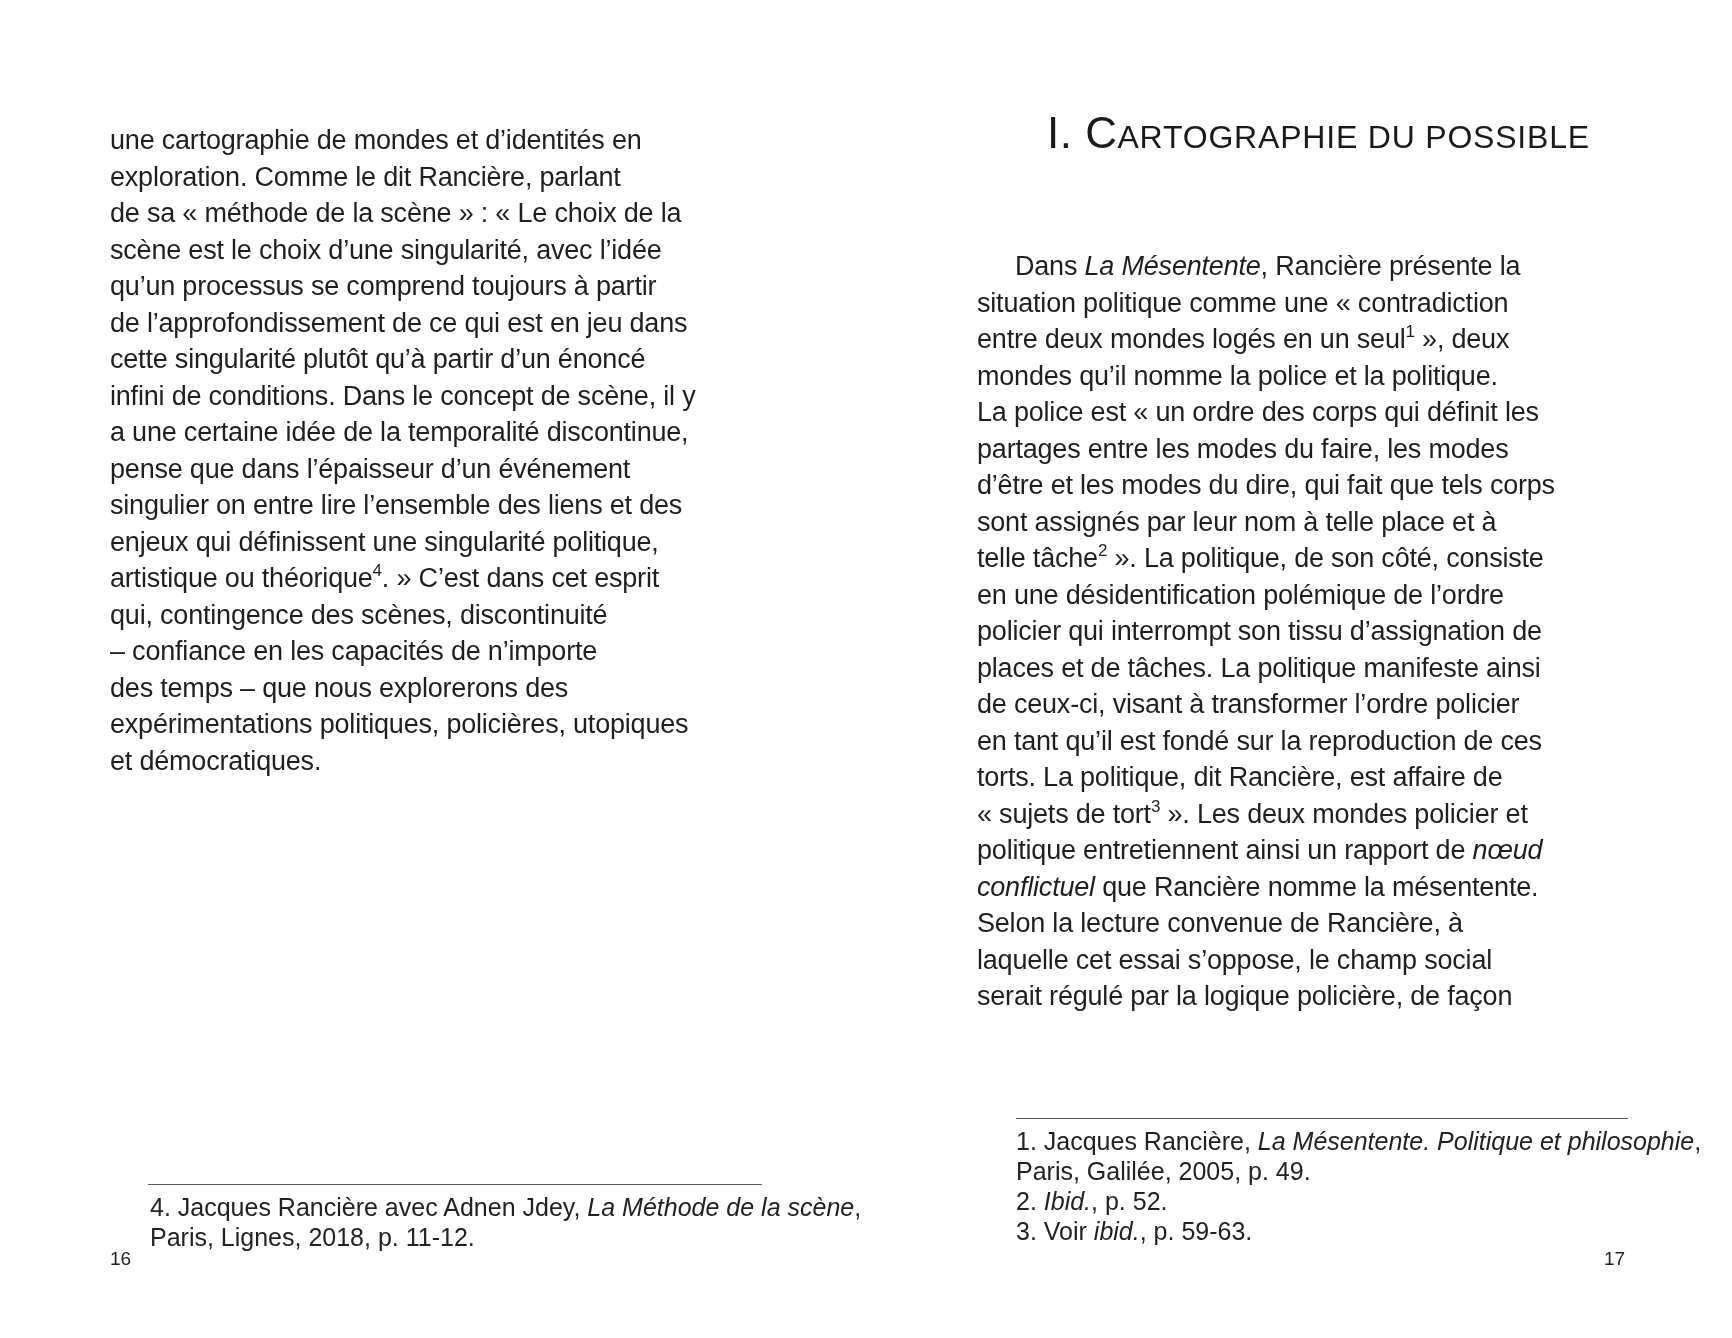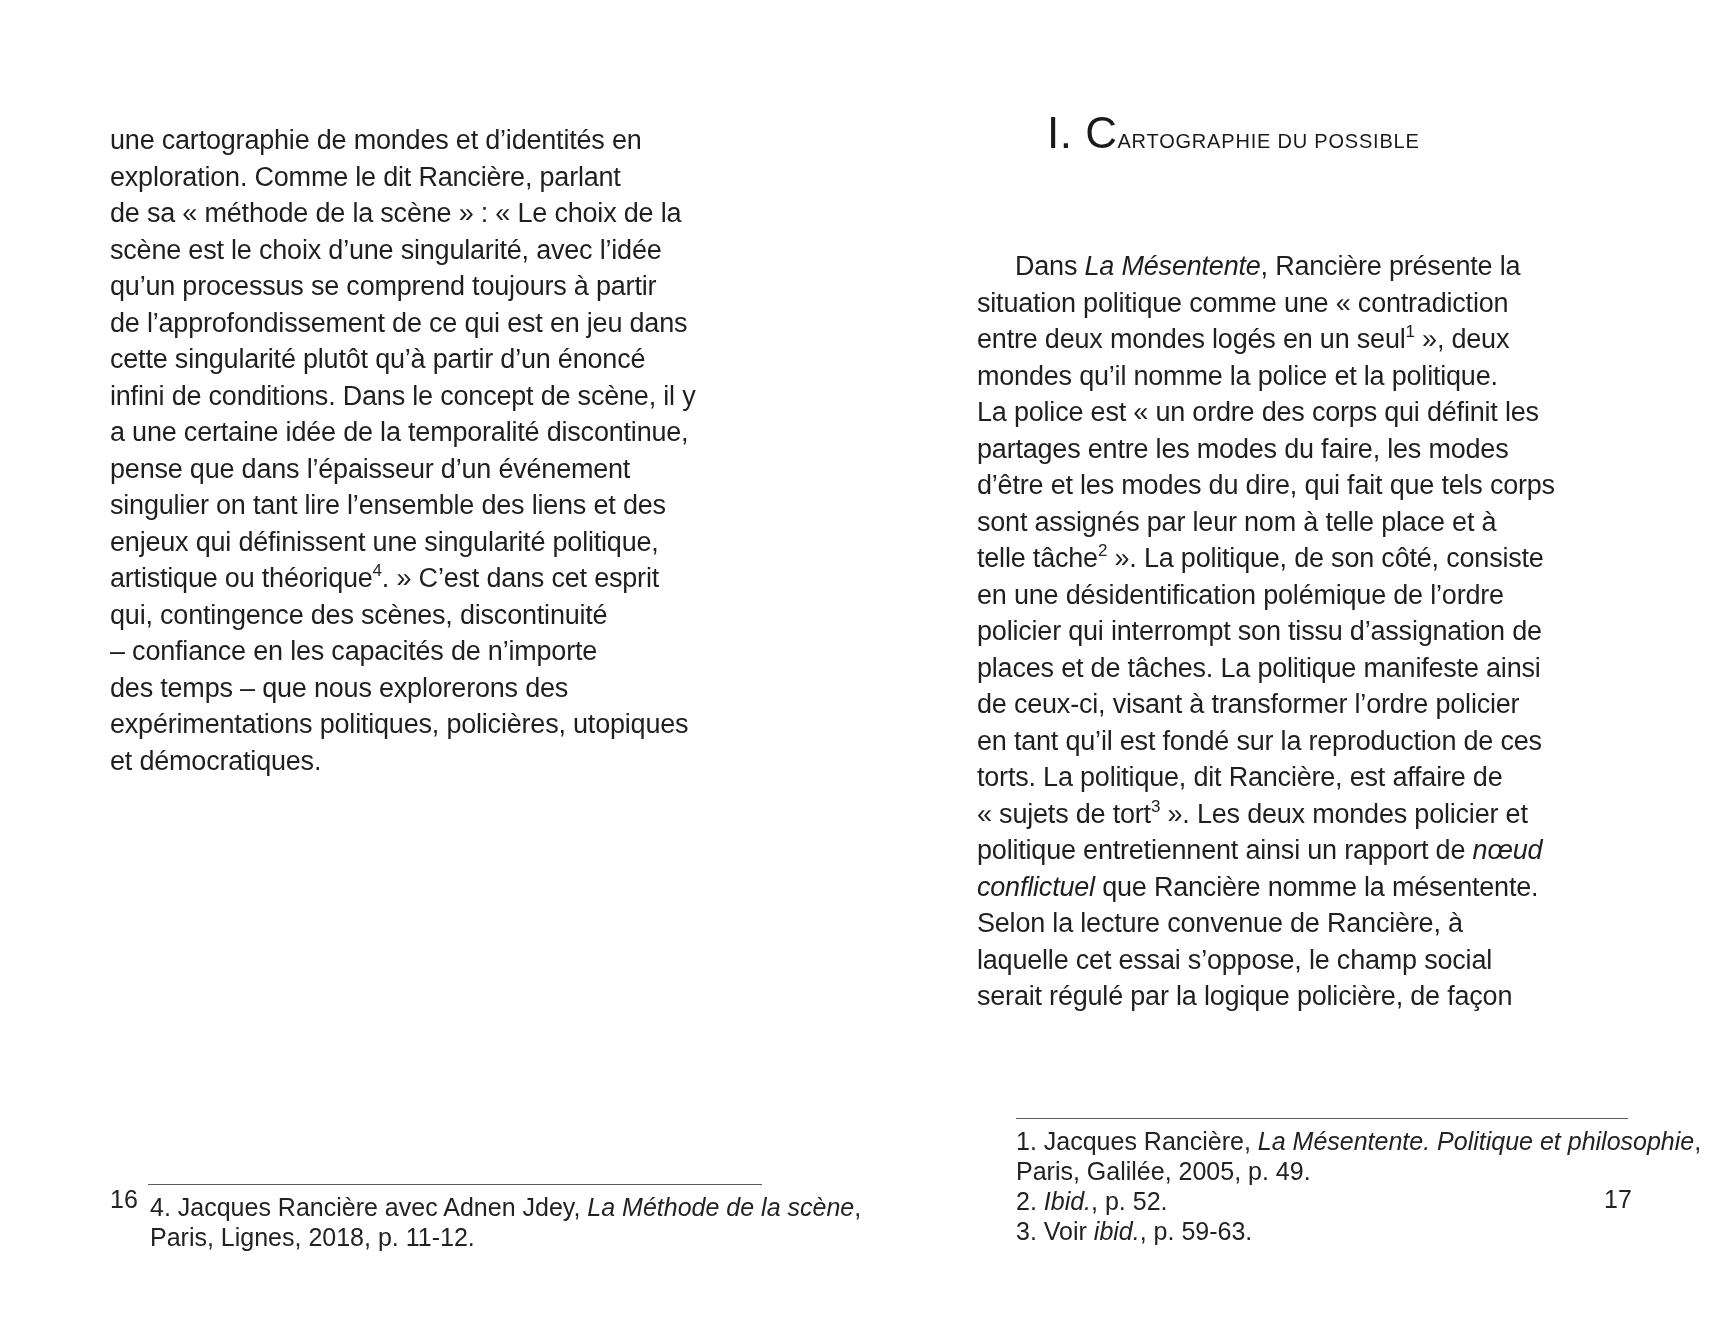--- a/index.html
+++ b/index.html
@@ -50,21 +50,21 @@
       left: 181px;
       top: 108px;
       font-size: 44px;
       font-weight: normal;
       margin: 0;
       white-space: nowrap;
       letter-spacing: 0.5px;
       color: #1a1a1a;
     }
     .chapter-heading .small-caps {
-      font-size: 20px;
+      font-size: 32px;
       letter-spacing: 0.8px;
     }
 
     .footnote-rule {
       position: absolute;
       height: 0;
       border-top: 1.5px solid #5a5a5a;
     }
     .left-rule { left: 148px; width: 614px; top: 1184px; }
     .right-rule { left: 150px; width: 612px; top: 1118px; }
@@ -76,22 +76,22 @@
       white-space: nowrap;
       margin: 0;
       color: #222;
     }
     .footnotes .fn { display: block; }
     .left-notes { left: 150px; top: 1192px; }
     .right-notes { left: 150px; top: 1126px; }
 
     .page-number {
       position: absolute;
-      top: 1187px;
-      font-size: 25px;
+      top: 1247px;
+      font-size: 19px;
       line-height: 24px;
       color: #222;
     }
     .left-num { left: 110px; }
     .right-num { left: 738px; }
   </style>
 </head>
 <body>
 
 <div class="page page-left">
@@ -99,21 +99,21 @@
     <span class="line">une cartographie de mondes et d’identités en</span>
     <span class="line">exploration. Comme le dit Rancière, parlant</span>
     <span class="line">de sa « méthode de la scène » : « Le choix de la</span>
     <span class="line">scène est le choix d’une singularité, avec l’idée</span>
     <span class="line">qu’un processus se comprend toujours à partir</span>
     <span class="line">de l’approfondissement de ce qui est en jeu dans</span>
     <span class="line">cette singularité plutôt qu’à partir d’un énoncé</span>
     <span class="line">infini de conditions. Dans le concept de scène, il y</span>
     <span class="line">a une certaine idée de la temporalité discontinue,</span>
     <span class="line">pense que dans l’épaisseur d’un événement</span>
-    <span class="line">singulier on tant lire l’ensemble des liens et des</span>
+    <span class="line">singulier on entre lire l’ensemble des liens et des</span>
     <span class="line">enjeux qui définissent une singularité politique,</span>
     <span class="line"><span>artistique ou théorique</span><sup>4</sup><span>. » C’est dans cet esprit</span></span>
     <span class="line">qui, contingence des scènes, discontinuité</span>
     <span class="line">– confiance en les capacités de n’importe</span>
     <span class="line">des temps – que nous explorerons des</span>
     <span class="line">expérimentations politiques, policières, utopiques</span>
     <span class="line">et démocratiques.</span>
   </div>
 
   <div class="footnote-rule left-rule"></div>

